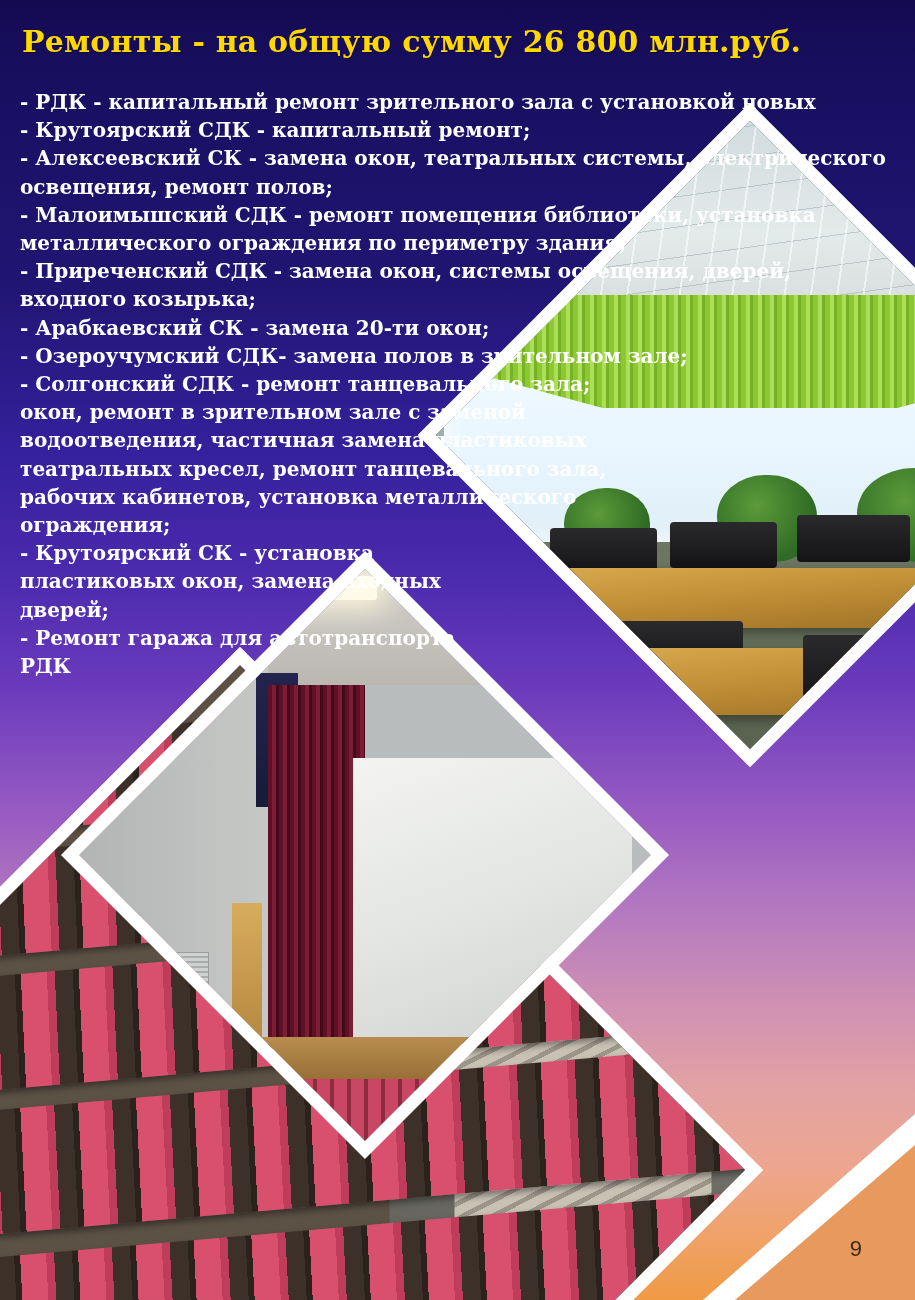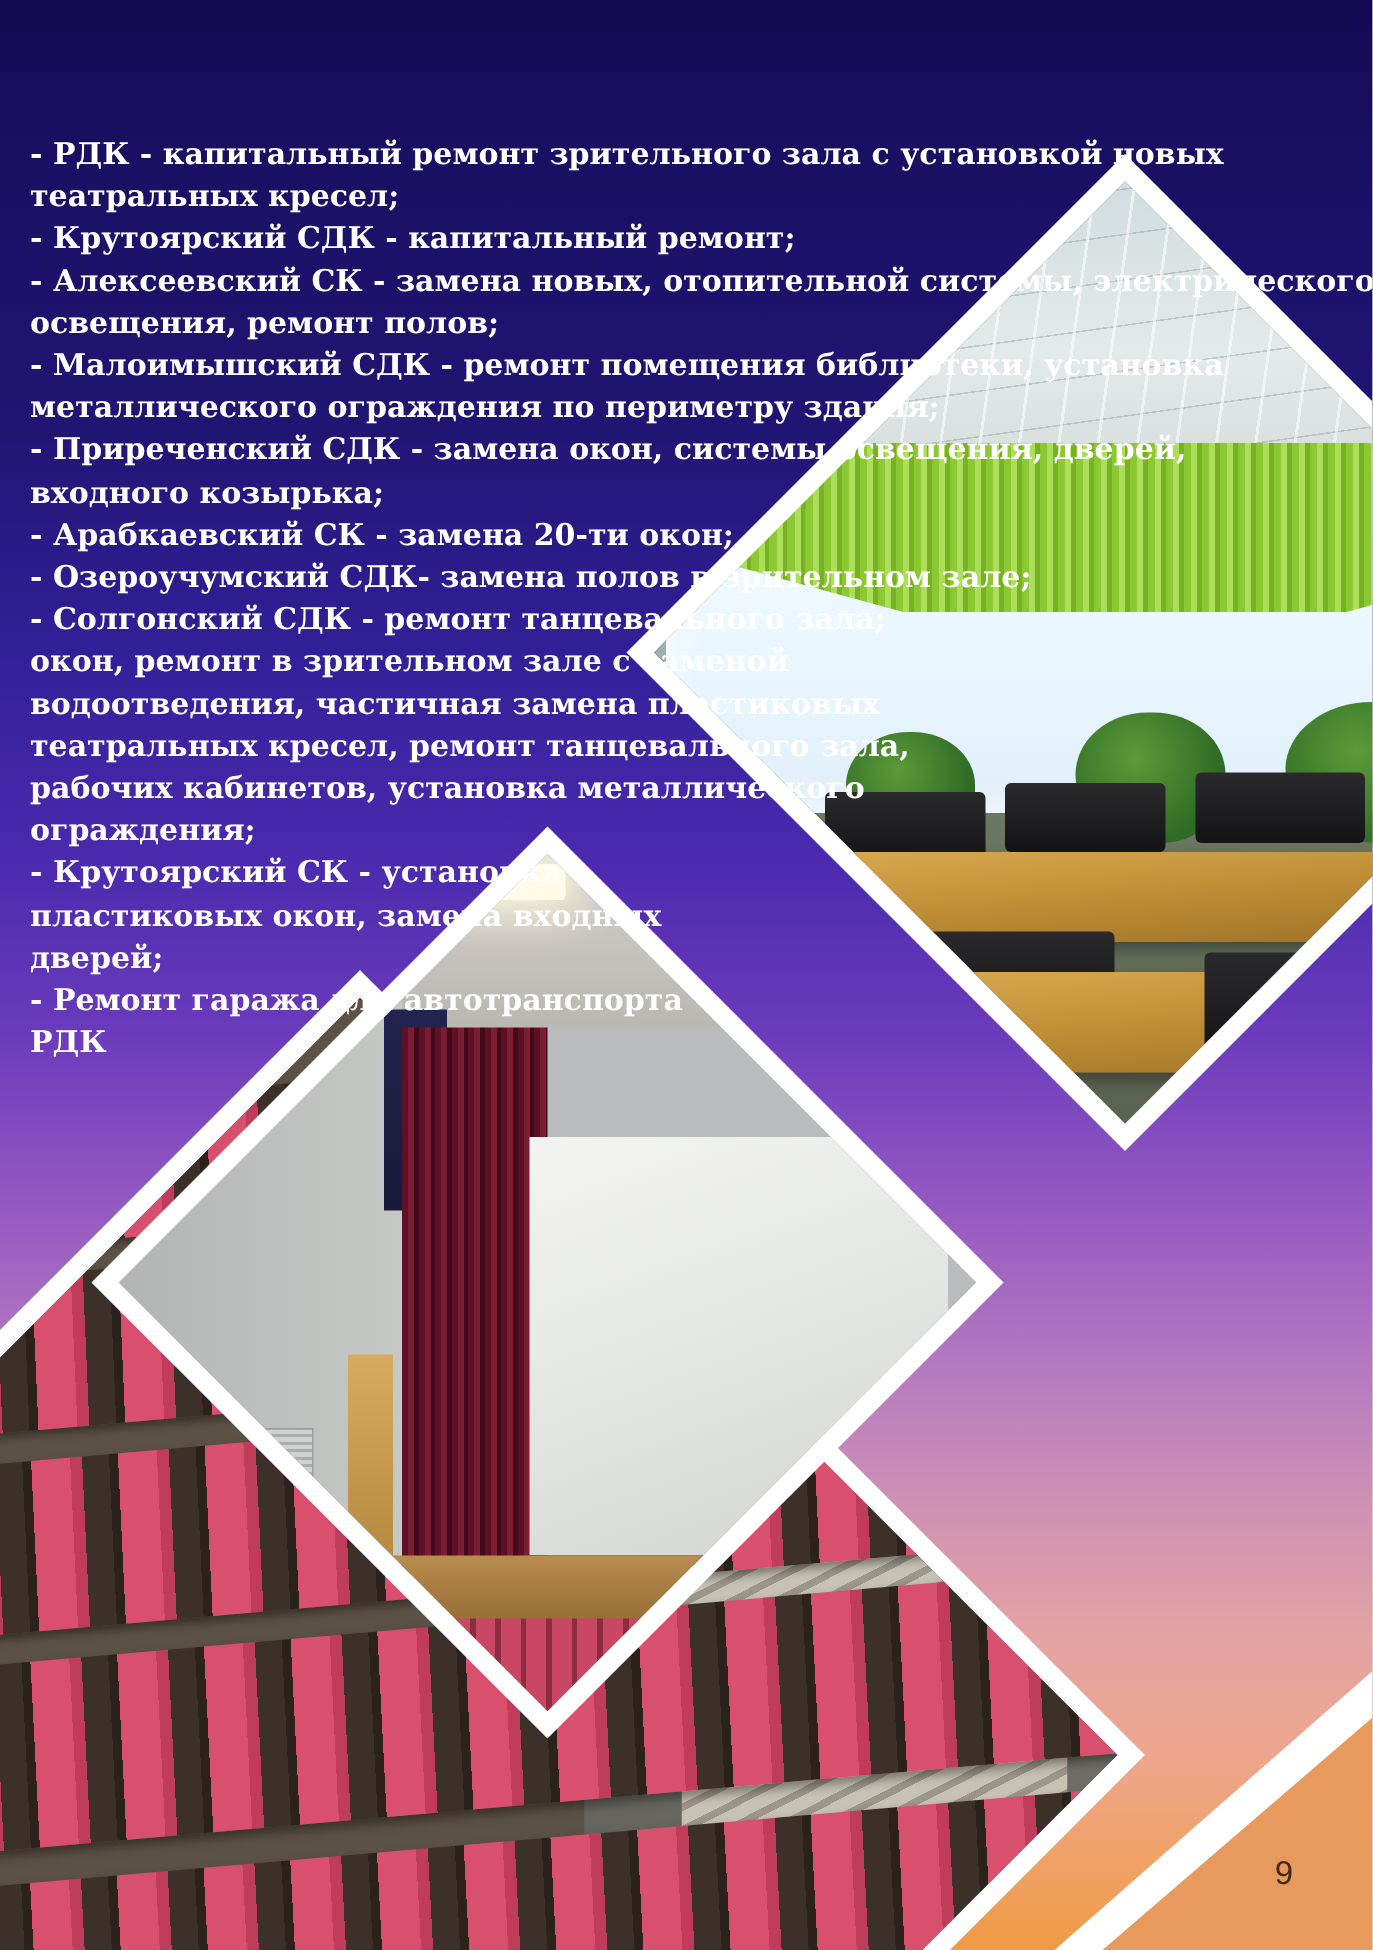--- a/index.html
+++ b/index.html
@@ -286,26 +286,26 @@
         <div class="hall-screen"></div>
         <div class="hall-stage"></div>
         <div class="hall-seatband"></div>
       </div>
     </div>
   </div>
 
   <div id="corner-accent-white"></div>
   <div id="corner-accent"></div>
 
+  <div id="title">Ремонты - на общую сумму 26 800 млн.руб.</div>
 
   <div id="body-list">
       <div class="line">- РДК - капитальный ремонт зрительного зала с установкой новых</div>
-      <div class="line">театральных кресел;</div>
       <div class="line">- Крутоярский СДК - капитальный ремонт;</div>
-      <div class="line">- Алексеевский СК - замена новых, отопительной системы, электрического</div>
+      <div class="line">- Алексеевский СК - замена окон, театральных системы, электрического</div>
       <div class="line">освещения, ремонт полов;</div>
       <div class="line">- Малоимышский СДК - ремонт помещения библиотеки, установка</div>
       <div class="line">металлического ограждения по периметру здания;</div>
       <div class="line">- Приреченский СДК - замена окон, системы освещения, дверей,</div>
       <div class="line">входного козырька;</div>
       <div class="line">- Арабкаевский СК - замена 20-ти окон;</div>
       <div class="line">- Озероучумский СДК- замена полов в зрительном зале;</div>
       <div class="line">- Солгонский СДК - ремонт танцевального зала;</div>
       <div class="line">окон, ремонт в зрительном зале с заменой</div>
       <div class="line">водоотведения, частичная замена пластиковых</div>

